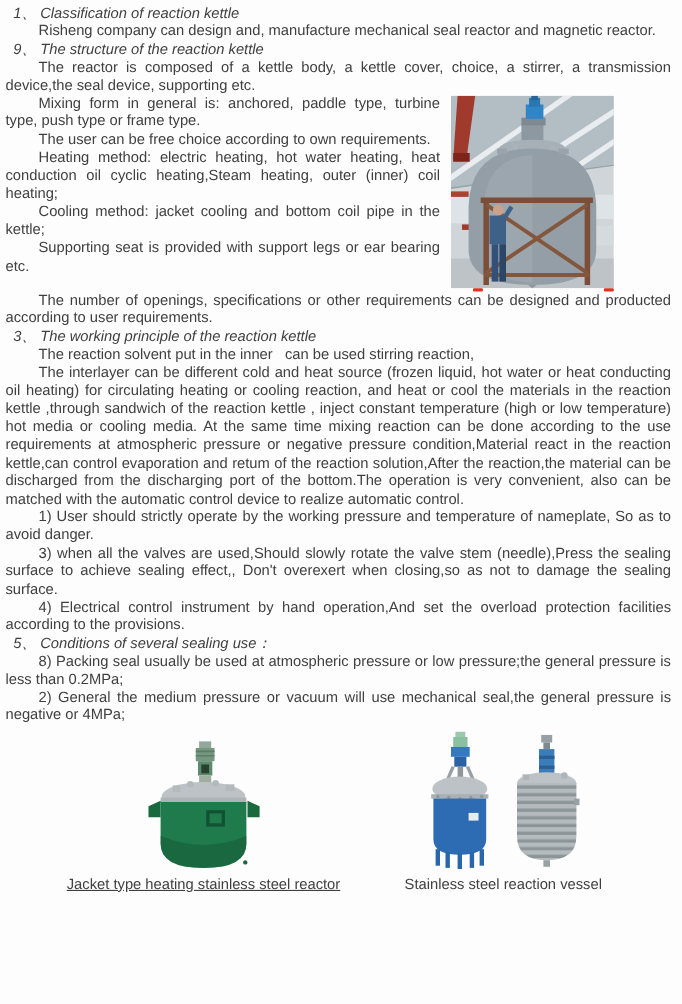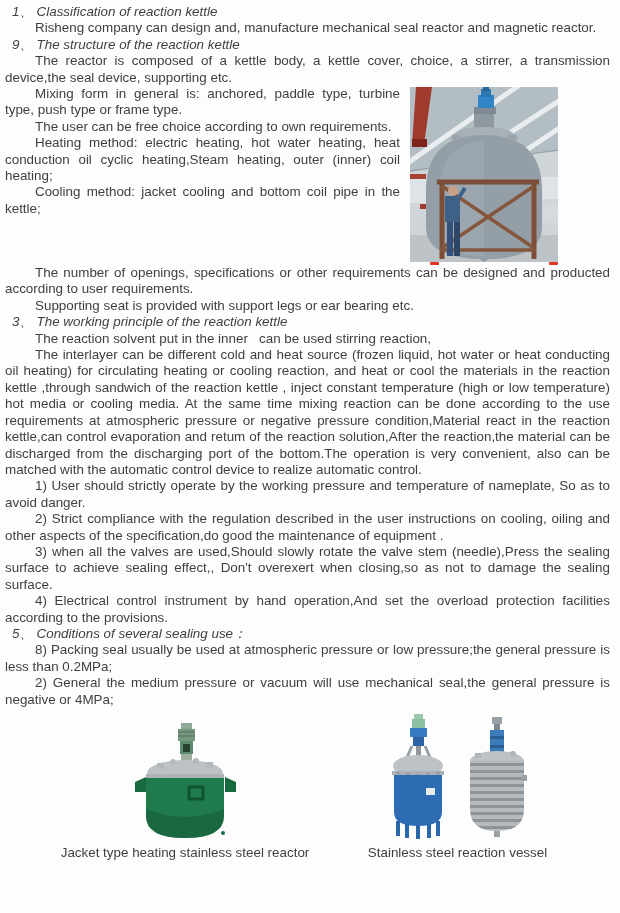--- a/index.html
+++ b/index.html
@@ -46,21 +46,21 @@
     display: flex;
     align-items: flex-end;
     padding-top: 6px;
   }
   figure {
     margin: 0;
     display: flex;
     flex-direction: column;
     align-items: center;
   }
-  .fig-left { margin-left: 35px; width: 290px; }
+  .fig-left { margin-left: 35px; width: 290px; text-decoration: underline; }
   .fig-right { margin-left: 10px; width: 235px; }
   .pair {
     display: flex;
     align-items: flex-end;
     gap: 19px;
   }
   figcaption {
     margin-top: 4px;
     text-align: center;
     white-space: nowrap;
@@ -134,29 +134,28 @@
       <polygon points="70,172 78,172 74,175" fill="#8e98a0"></polygon>
     </svg>
     <i class="red-mark rm-left"></i>
     <i class="red-mark rm-right"></i>
   </div>
 
   <p class="para">Mixing form in general is: anchored, paddle type, turbine type, push type or frame type.</p>
   <p class="para">The user can be free choice according to own requirements.</p>
   <p class="para">Heating method: electric heating, hot water heating, heat conduction oil cyclic heating,Steam heating, outer (inner) coil heating;</p>
   <p class="para">Cooling method: jacket cooling and bottom coil pipe in the kettle;</p>
+  <p class="para">Supporting seat is provided with support legs or ear bearing etc.</p>
   <p class="para clearfloat">The number of openings, specifications or other requirements can be designed and producted according to user requirements.</p>
-  <p class="para">Supporting seat is provided with support legs or ear bearing etc.</p>
 
   <div class="h">3、 The working principle of the reaction kettle</div>
   <p class="para">The reaction solvent put in the inner &nbsp; can be used stirring reaction,</p>
   <p class="para">The interlayer can be different cold and heat source (frozen liquid, hot water or heat conducting oil heating) for circulating heating or cooling reaction, and heat or cool the materials in the reaction kettle ,through sandwich of the reaction kettle , inject constant temperature (high or low temperature) hot media or cooling media. At the same time mixing reaction can be done according to the use requirements at atmospheric pressure or negative pressure condition,Material react in the reaction kettle,can control evaporation and retum of the reaction solution,After the reaction,the material can be discharged from the discharging port of the bottom.The operation is very convenient, also can be matched with the automatic control device to realize automatic control.</p>
 
   <p class="para">1) User should strictly operate by the working pressure and temperature of nameplate, So as to avoid danger.</p>
-  <p class="para">2) Strict compliance with the regulation described in the user instructions on cooling, oiling and other aspects of the specification,do good the maintenance of equipment .</p>
   <p class="para">3) when all the valves are used,Should slowly rotate the valve stem (needle),Press the sealing surface to achieve sealing effect,, Don't overexert when closing,so as not to damage the sealing surface.</p>
   <p class="para">4) Electrical control instrument by hand operation,And set the overload protection facilities according to the provisions.</p>
 
   <div class="h">5、 Conditions of several sealing use：</div>
   <p class="para">8) Packing seal usually be used at atmospheric pressure or low pressure;the general pressure is less than 0.2MPa;</p>
   <p class="para">2) General the medium pressure or vacuum will use mechanical seal,the general pressure is negative or 4MPa;</p>
 
   <div class="figures">
 
     <figure class="fig-left">

